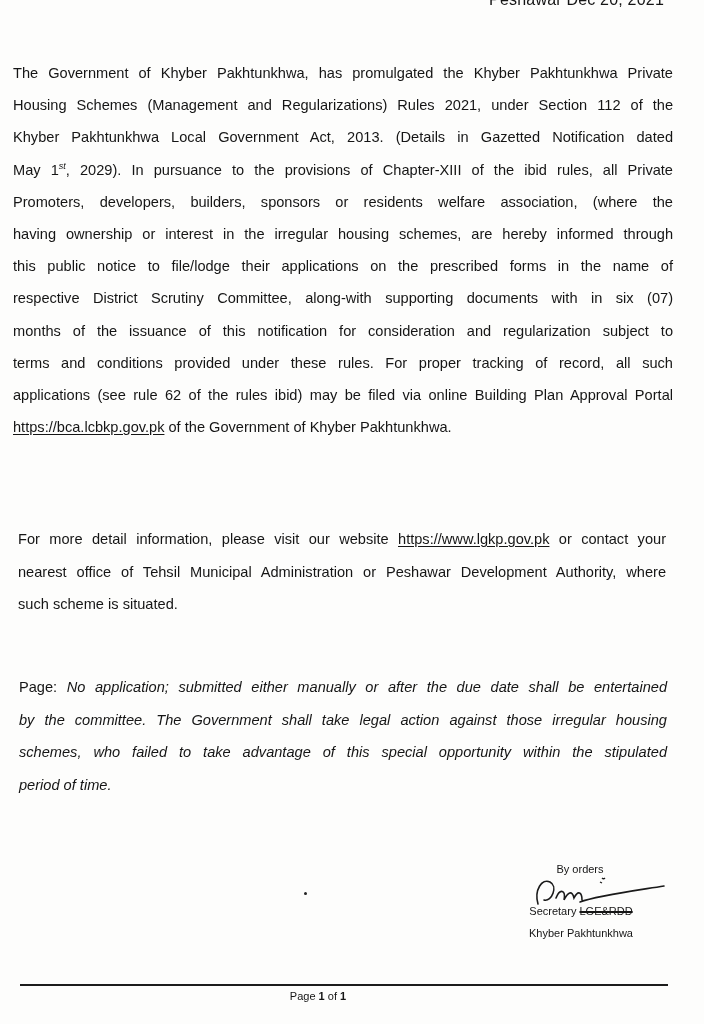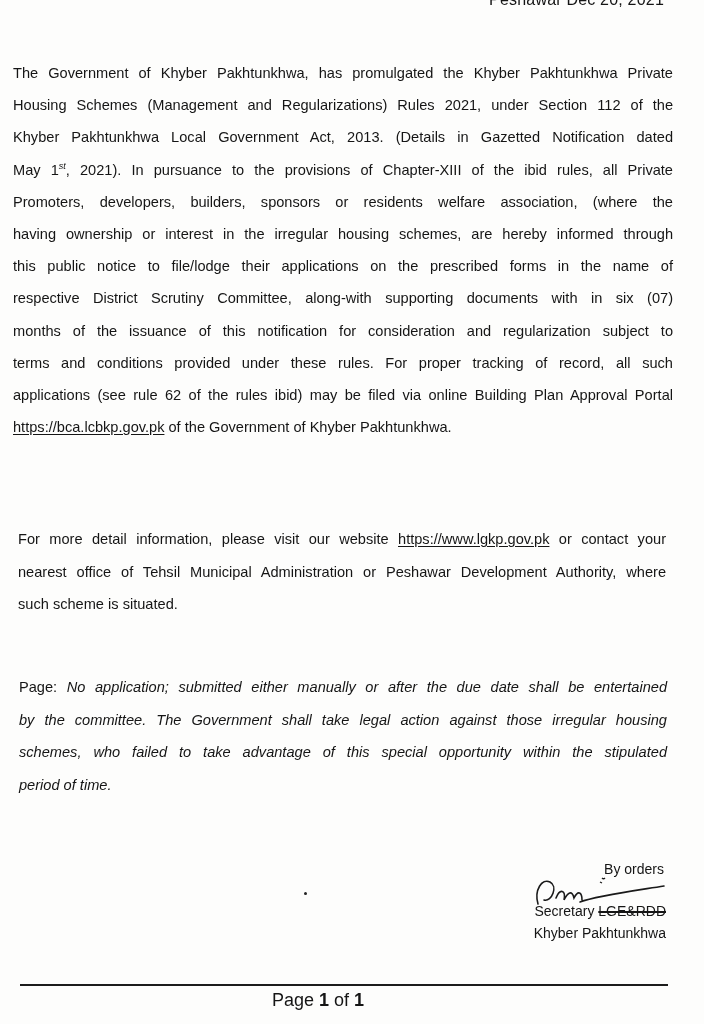--- a/index.html
+++ b/index.html
@@ -56,22 +56,22 @@
       text-underline-offset: 2px;
     }
     sup { font-size: 9px; line-height: 0; font-style: italic; }
     .note-label { font-style: normal; }
     .note-body { font-style: italic; }
     .signature-block {
       position: absolute;
       right: 38px;
       top: 858px;
       width: 170px;
-      text-align: right;
-      font-size: 14px;
+      text-align: center;
+      font-size: 11px;
       color: #151515;
     }
     .sig-line { display: block; line-height: 22px; }
     .sig-by { margin-right: 2px; }
     .sig-scribble {
       position: absolute;
       left: 20px;
       top: 12px;
       width: 150px;
       height: 40px;
@@ -86,21 +86,21 @@
       width: 648px;
       height: 2px;
       background: #1c1c1c;
     }
     .footer-page {
       position: absolute;
       left: 0;
       width: 636px;
       top: 990px;
       text-align: center;
-      font-size: 18px;
+      font-size: 11px;
       color: #151515;
     }
     .speck {
       position: absolute;
       left: 304px; top: 892px;
       width: 3px; height: 3px;
       border-radius: 50%;
       background: #222;
     }
   </style>
@@ -108,21 +108,21 @@
 <body>
 
 <div class="page">
 
   <div class="header-date">Peshawar Dec 20, 2021</div>
 
   <div class="para para-1">
     <span class="line">The Government of Khyber Pakhtunkhwa, has promulgated the Khyber Pakhtunkhwa Private</span>
     <span class="line">Housing Schemes (Management and Regularizations) Rules 2021, under Section 112 of the</span>
     <span class="line">Khyber Pakhtunkhwa Local Government Act, 2013. (Details in Gazetted Notification dated</span>
-    <span class="line"><span>May 1</span><sup>st</sup><span>, 2021). In pursuance to the provisions of Chapter-XIII of the ibid rules, all Private</span></span>
+    <span class="line"><span>May 1</span><sup>st</sup><span>, 2029). In pursuance to the provisions of Chapter-XIII of the ibid rules, all Private</span></span>
     <span class="line">Promoters, developers, builders, sponsors or residents welfare association, (where the</span>
     <span class="line">having ownership or interest in the irregular housing schemes, are hereby informed through</span>
     <span class="line">this public notice to file/lodge their applications on the prescribed forms in the name of</span>
     <span class="line">respective District Scrutiny Committee, along-with supporting documents with in six (07)</span>
     <span class="line">months of the issuance of this notification for consideration and regularization subject to</span>
     <span class="line">terms and conditions provided under these rules. For proper tracking of record, all such</span>
     <span class="line">applications (see rule 62 of the rules ibid) may be filed via online Building Plan Approval Portal</span>
     <span class="line last"><a class="link">https://bca.lcbkp.gov.pk</a><span> of the Government of Khyber Pakhtunkhwa.</span></span>
   </div>
 

